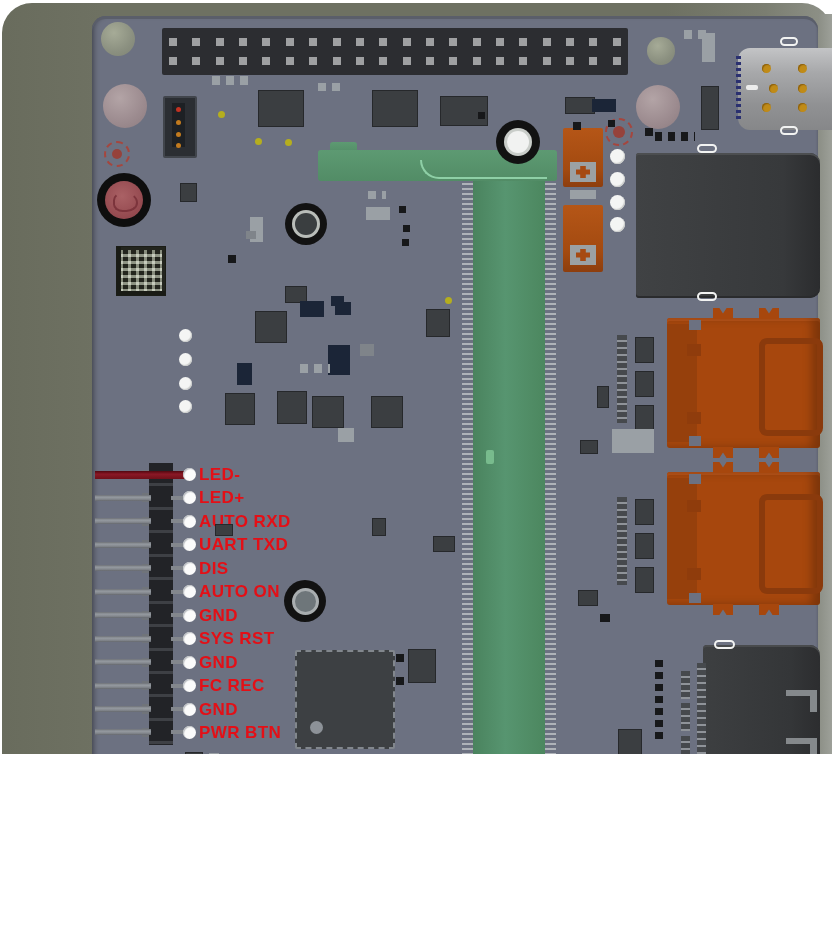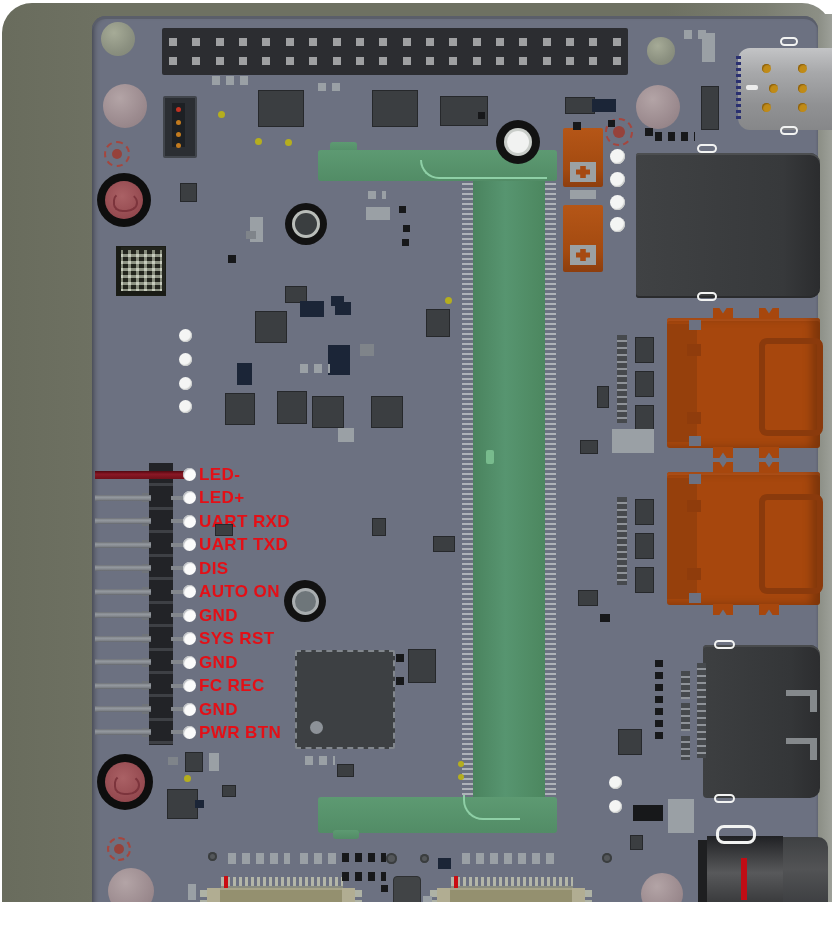--- a/index.html
+++ b/index.html
@@ -1,16 +1,16 @@
 <!DOCTYPE html>
 <html style="--label-red: #e40f16; --ffc-blue: #16169b;"><head>
 <meta charset="utf-8">
 <style>
   html,body{margin:0;padding:0;background:#fff;}
-  .stage{position:relative;width:834px;height:902px;background:#fff;overflow:hidden;
+  .stage{position:relative;width:834px;height:754px;background:#fff;overflow:hidden;
          font-family:"Liberation Sans",sans-serif;}
   .abs{position:absolute;}
   .rnd{border-radius:50%;}
 
   
   .case{left:2px;top:3px;width:830px;height:941px;border-radius:30px;
         background:linear-gradient(90deg,#696c5d 0%,#6e7162 12%,#6e7162 80%,#7b7e71 92%,#90938a 100%);}
   .case-right{left:818px;top:14px;width:14px;height:918px;
         background:linear-gradient(90deg,#8b8e85,#9da099);}
   .case-bottom{left:90px;top:930px;width:740px;height:14px;
@@ -367,21 +367,21 @@
       <div class="abs pin-wire maroon" style="left: 95px; top: 470.5px; width: 91px; height: 8px;"></div>
       <div class="abs rnd pin-pad" style="left: 183px; top: 468px; width: 13px; height: 13px;"></div>
       <div class="abs pin-label" style="left: 199px; top: 466px;">LED-</div>
       <div class="abs pin-wire" style="left: 95px; top: 494.95px; width: 56px; height: 6px;"></div>
       <div class="abs" style="left: 171px; top: 495.95px; width: 13px; height: 4px; background: rgb(131, 135, 141);"></div>
       <div class="abs rnd pin-pad" style="left: 183px; top: 491.45px; width: 13px; height: 13px;"></div>
       <div class="abs pin-label" style="left: 199px; top: 489.45px;">LED+</div>
       <div class="abs pin-wire" style="left: 95px; top: 518.4px; width: 56px; height: 6px;"></div>
       <div class="abs" style="left: 171px; top: 519.4px; width: 13px; height: 4px; background: rgb(131, 135, 141);"></div>
       <div class="abs rnd pin-pad" style="left: 183px; top: 514.9px; width: 13px; height: 13px;"></div>
-      <div class="abs pin-label" style="left: 199px; top: 512.9px;">UART RXD</div>
+      <div class="abs pin-label" style="left: 199px; top: 512.9px;">AUTO RXD</div>
       <div class="abs pin-wire" style="left: 95px; top: 541.85px; width: 56px; height: 6px;"></div>
       <div class="abs" style="left: 171px; top: 542.85px; width: 13px; height: 4px; background: rgb(131, 135, 141);"></div>
       <div class="abs rnd pin-pad" style="left: 183px; top: 538.35px; width: 13px; height: 13px;"></div>
       <div class="abs pin-label" style="left: 199px; top: 536.35px;">UART TXD</div>
       <div class="abs pin-wire" style="left: 95px; top: 565.3px; width: 56px; height: 6px;"></div>
       <div class="abs" style="left: 171px; top: 566.3px; width: 13px; height: 4px; background: rgb(131, 135, 141);"></div>
       <div class="abs rnd pin-pad" style="left: 183px; top: 561.8px; width: 13px; height: 13px;"></div>
       <div class="abs pin-label" style="left: 199px; top: 559.8px;">DIS</div>
       <div class="abs pin-wire" style="left: 95px; top: 588.75px; width: 56px; height: 6px;"></div>
       <div class="abs" style="left: 171px; top: 589.75px; width: 13px; height: 4px; background: rgb(131, 135, 141);"></div>

